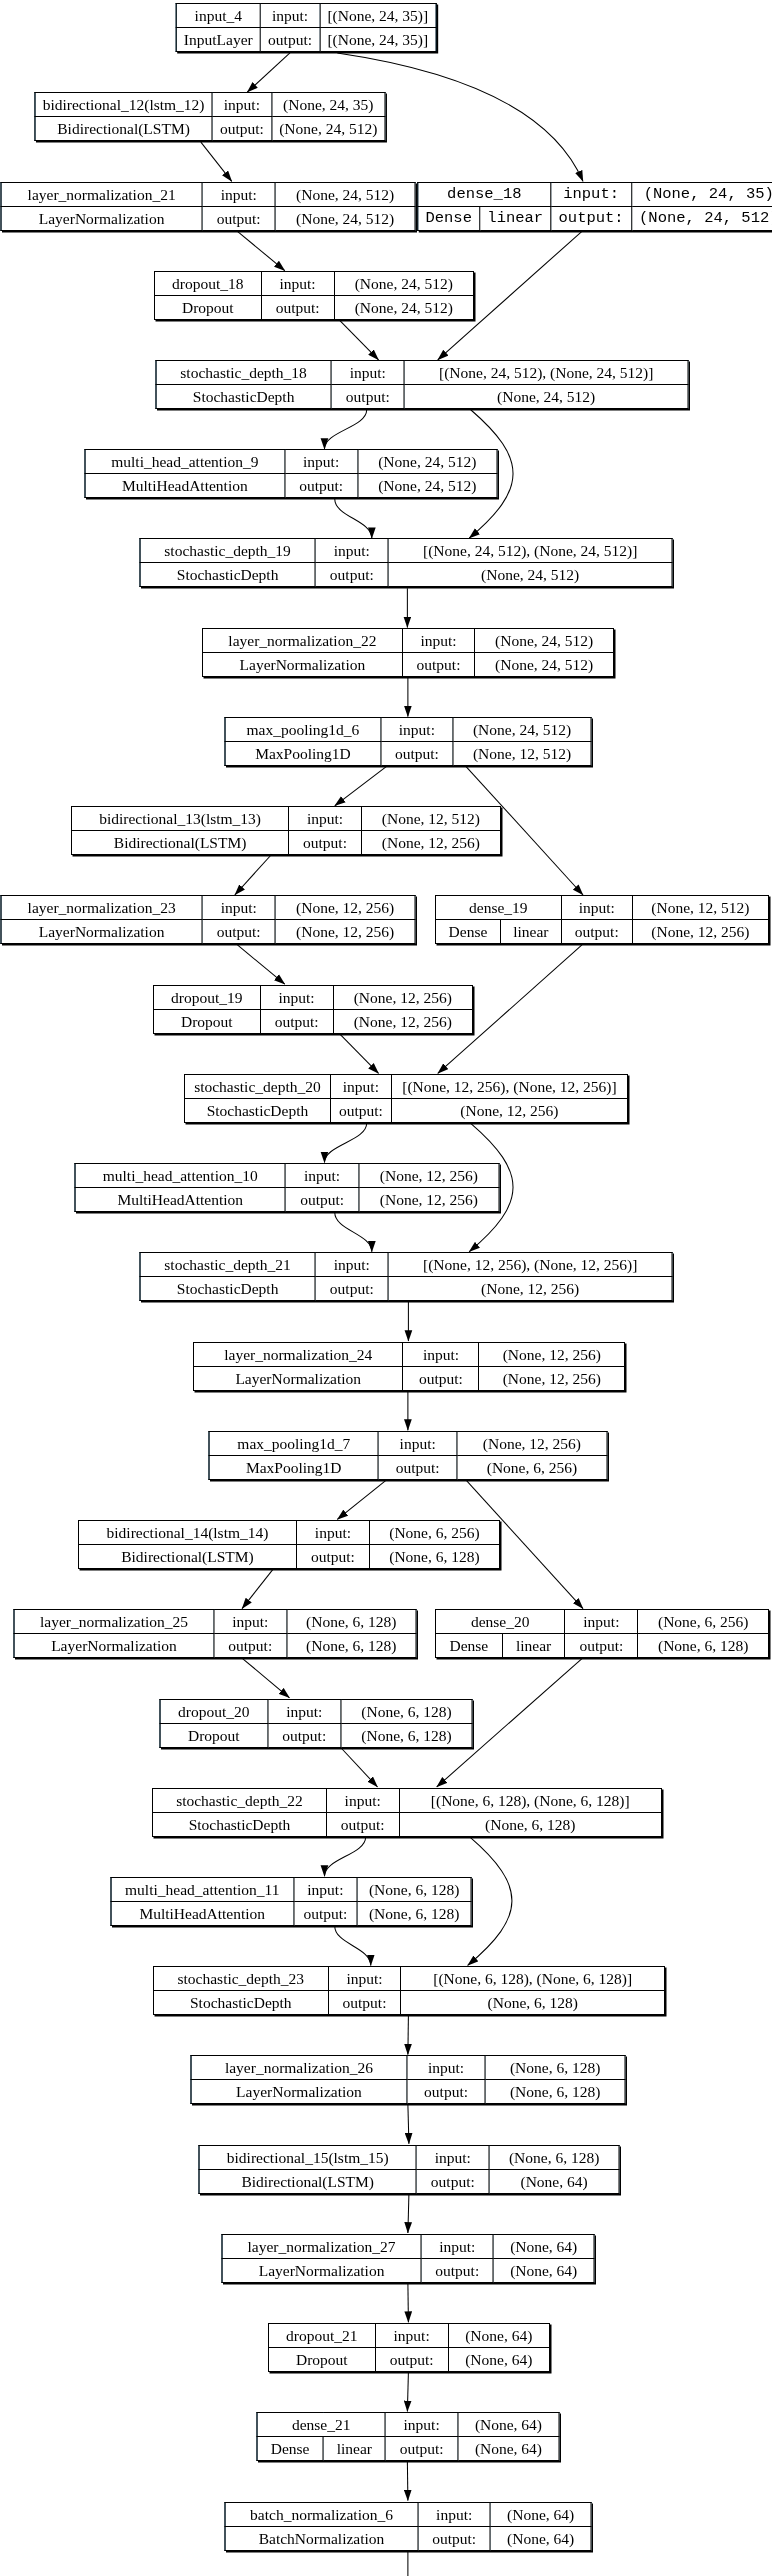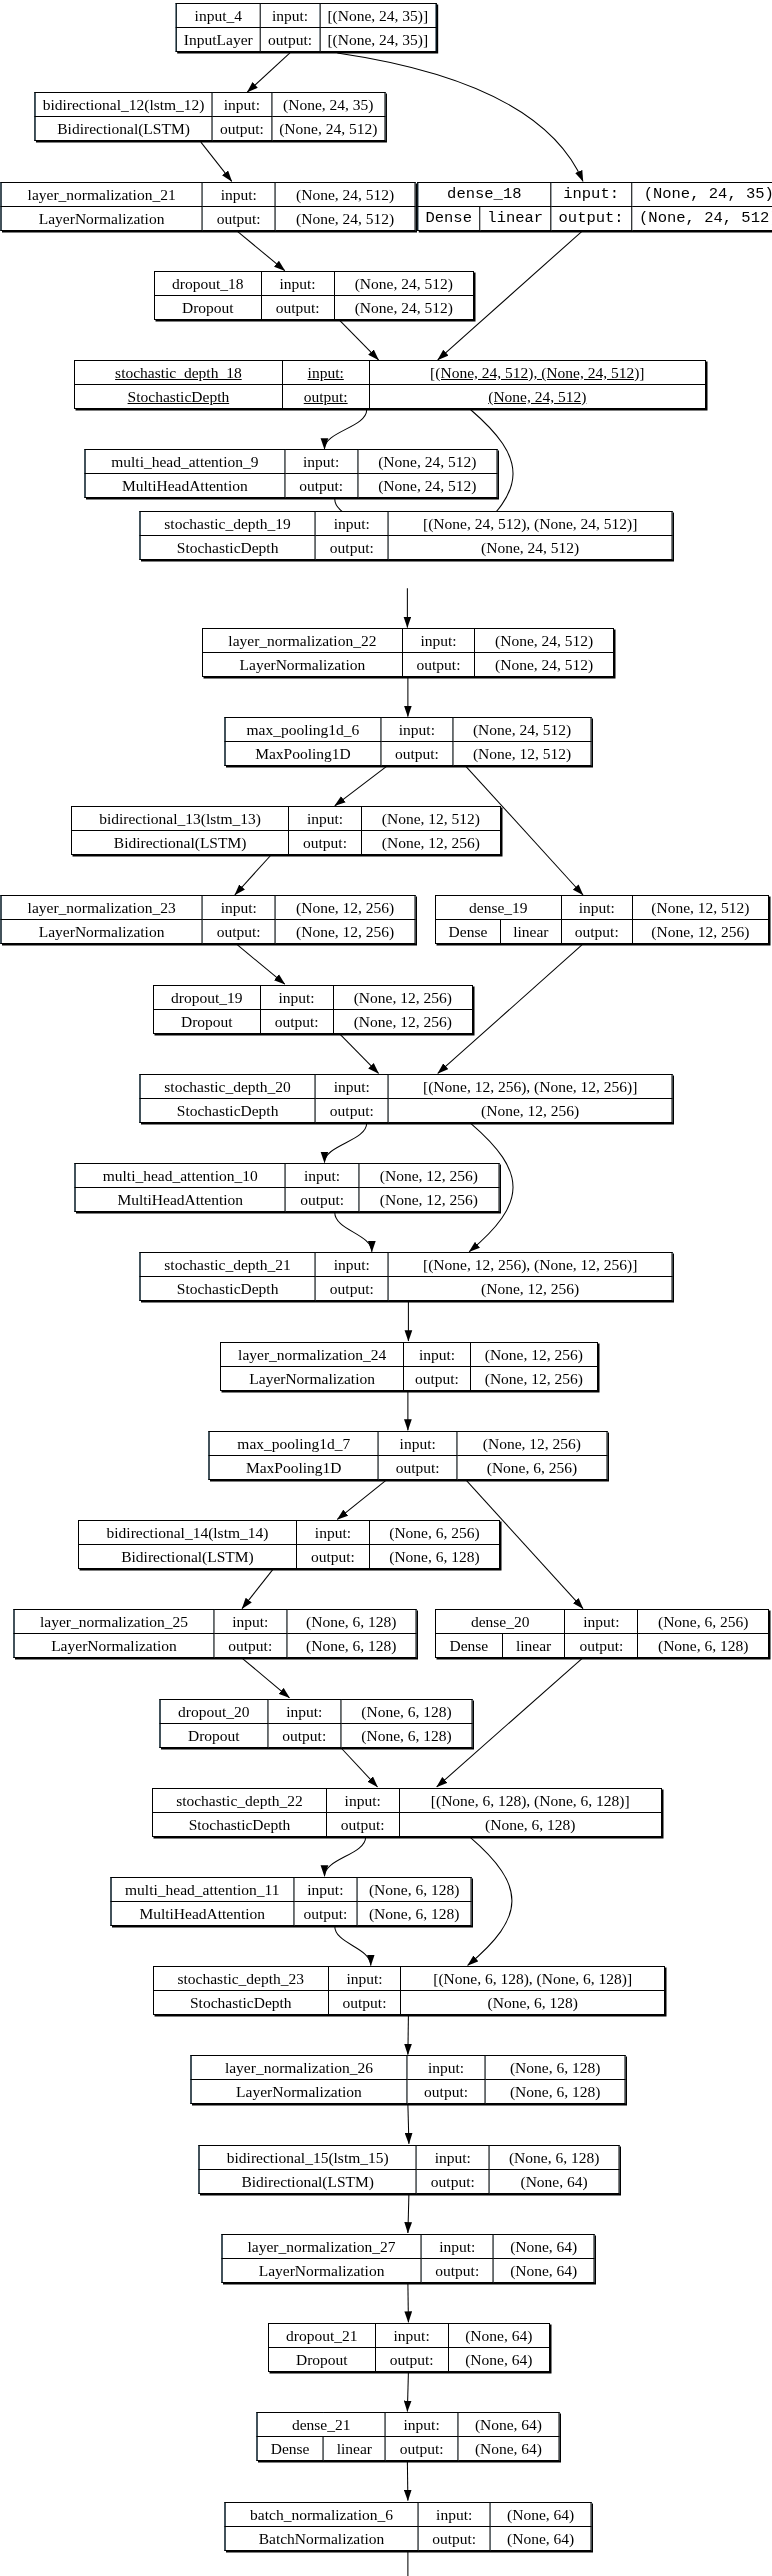--- a/index.html
+++ b/index.html
@@ -171,21 +171,21 @@
             <td>input:</td>
             <td>(None, 24, 512)</td>
           </tr>
           <tr>
             <td>Dropout</td>
             <td>output:</td>
             <td>(None, 24, 512)</td>
           </tr>
         </tbody>
       </table>
-      <table class="node" style="left: 390px; top: 360px; width: 632px; height: 49px; text-decoration: underline;">
+      <table class="node" style="left: 422px; top: 360px; width: 533px; height: 49px;">
         <tbody>
           <tr>
             <td>stochastic_depth_18</td>
             <td>input:</td>
             <td>[(None, 24, 512), (None, 24, 512)]</td>
           </tr>
           <tr>
             <td>StochasticDepth</td>
             <td>output:</td>
             <td>(None, 24, 512)</td>
@@ -199,21 +199,21 @@
             <td>input:</td>
             <td>(None, 24, 512)</td>
           </tr>
           <tr>
             <td>MultiHeadAttention</td>
             <td>output:</td>
             <td>(None, 24, 512)</td>
           </tr>
         </tbody>
       </table>
-      <table class="node" style="left: 406px; top: 511px; width: 533px; height: 49px;">
+      <table class="node" style="left: 406px; top: 538px; width: 533px; height: 49px;">
         <tbody>
           <tr>
             <td>stochastic_depth_19</td>
             <td>input:</td>
             <td>[(None, 24, 512), (None, 24, 512)]</td>
           </tr>
           <tr>
             <td>StochasticDepth</td>
             <td>output:</td>
             <td>(None, 24, 512)</td>
@@ -298,21 +298,21 @@
             <td>input:</td>
             <td>(None, 12, 256)</td>
           </tr>
           <tr>
             <td>Dropout</td>
             <td>output:</td>
             <td>(None, 12, 256)</td>
           </tr>
         </tbody>
       </table>
-      <table class="node" style="left: 406px; top: 1074px; width: 533px; height: 49px;">
+      <table class="node" style="left: 406px; top: 1074px; width: 444px; height: 49px;">
         <tbody>
           <tr>
             <td>stochastic_depth_20</td>
             <td>input:</td>
             <td>[(None, 12, 256), (None, 12, 256)]</td>
           </tr>
           <tr>
             <td>StochasticDepth</td>
             <td>output:</td>
             <td>(None, 12, 256)</td>
@@ -340,21 +340,21 @@
             <td>input:</td>
             <td>[(None, 12, 256), (None, 12, 256)]</td>
           </tr>
           <tr>
             <td>StochasticDepth</td>
             <td>output:</td>
             <td>(None, 12, 256)</td>
           </tr>
         </tbody>
       </table>
-      <table class="node" style="left: 409px; top: 1342px; width: 378px; height: 49px;">
+      <table class="node" style="left: 409px; top: 1342px; width: 432px; height: 49px;">
         <tbody>
           <tr>
             <td>layer_normalization_24</td>
             <td>input:</td>
             <td>(None, 12, 256)</td>
           </tr>
           <tr>
             <td>LayerNormalization</td>
             <td>output:</td>
             <td>(None, 12, 256)</td>

